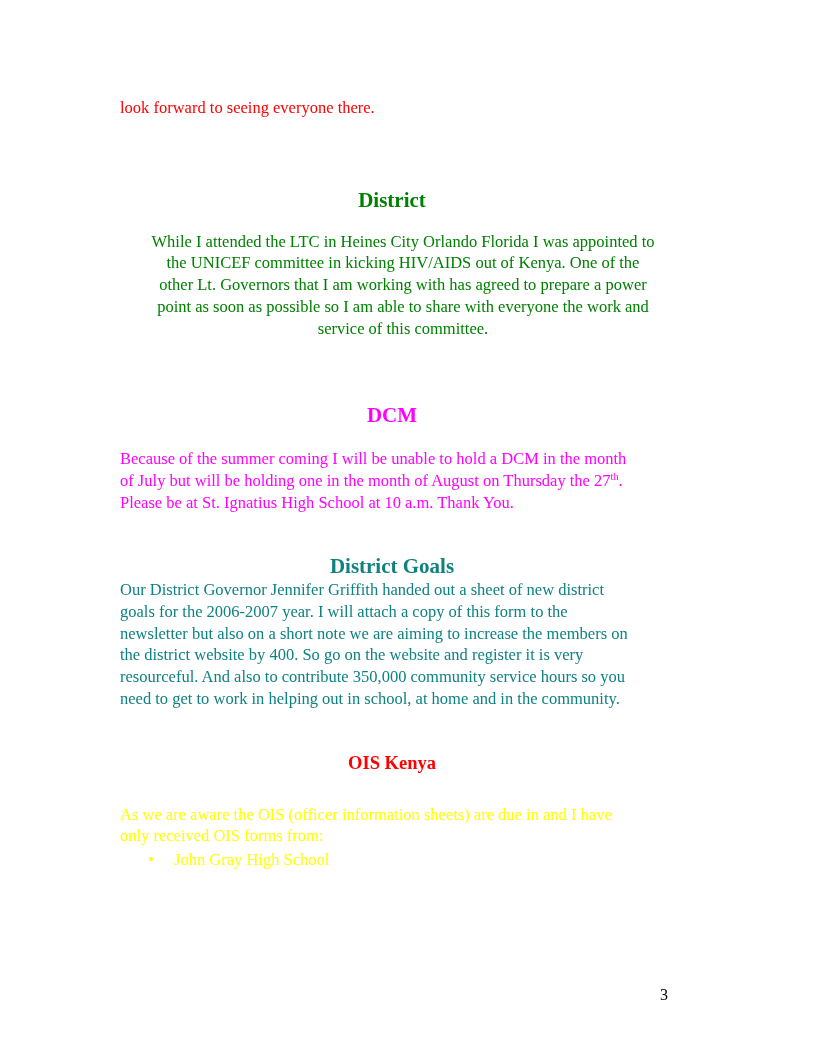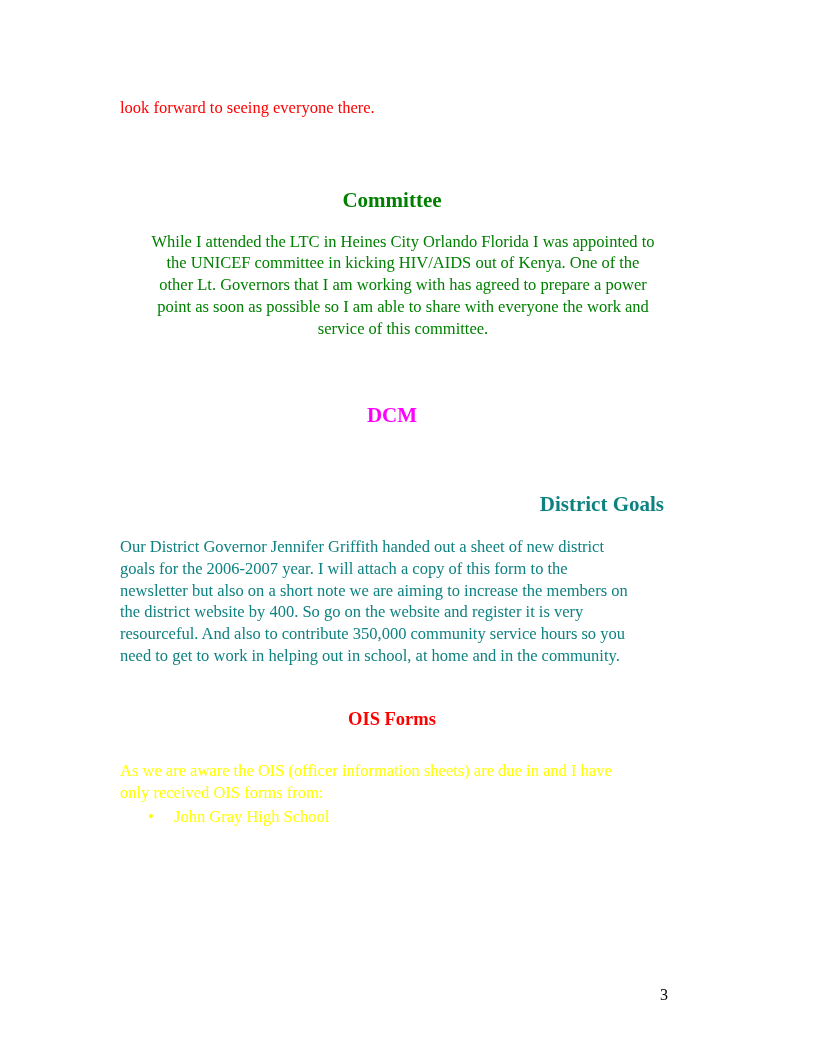--- a/index.html
+++ b/index.html
@@ -37,22 +37,22 @@
   .c-red     { color: #FF0000; }
   .c-green   { color: #008000; }
   .c-magenta { color: #FF00FF; }
   .c-teal    { color: #0E8181; }
   .c-yellow  { color: #FFFF00; }
 
   .m-committee-h { margin-top: 68px; }
   .m-committee-p { margin-top: 18px; text-align: center; }
   .m-dcm-h       { margin-top: 63px; }
   .m-dcm-p       { margin-top: 20px; }
-  .m-goals-h     { margin-top: 63px; text-align: right; }
-  .m-goals-p     { margin-top: 19px; }
+  .m-goals-h     { margin-top: 40px; }
+  .m-goals-p     { }
   .m-ois-h       { margin-top: 42px; }
   .m-ois-p       { margin-top: 29px; }
 
   sup.ord {
     font-size: 0.62em;
     vertical-align: super;
     line-height: 0;
   }
 
   ul.bullet-list {
@@ -81,41 +81,44 @@
     color: #000000;
   }
 </style>
 </head>
 <body>
 
 <div class="page">
 
   <p class="para c-red">look forward to seeing everyone there.</p>
 
-  <h2 class="heading c-green m-committee-h">Committee</h2>
+  <h2 class="heading c-green m-committee-h">District</h2>
 
   <p class="para c-green m-committee-p">While I attended the LTC in Heines City Orlando Florida I was appointed to
 the UNICEF committee in kicking HIV/AIDS out of Kenya. One of the
 other Lt. Governors that I am working with has agreed to prepare a power
 point as soon as possible so I am able to share with everyone the work and
 service of this committee.</p>
 
   <h2 class="heading c-magenta m-dcm-h">DCM</h2>
 
+  <p class="para c-magenta m-dcm-p"><span>Because of the summer coming I will be unable to hold a DCM in the month
+of July but will be holding one in the month of August on Thursday the 27</span><sup class="ord">th</sup><span>.
+Please be at St. Ignatius High School at 10 a.m. Thank You.</span></p>
 
   <h2 class="heading c-teal m-goals-h">District Goals</h2>
 
   <p class="para c-teal m-goals-p">Our District Governor Jennifer Griffith handed out a sheet of new district
 goals for the 2006-2007 year. I will attach a copy of this form to the
 newsletter but also on a short note we are aiming to increase the members on
 the district website by 400. So go on the website and register it is very
 resourceful. And also to contribute 350,000 community service hours so you
 need to get to work in helping out in school, at home and in the community.</p>
 
-  <h3 class="heading small c-red m-ois-h">OIS Forms</h3>
+  <h3 class="heading small c-red m-ois-h">OIS Kenya</h3>
 
   <p class="para c-yellow m-ois-p">As we are aware the OIS (officer information sheets) are due in and I have
 only received OIS forms from:</p>
 
   <ul class="bullet-list c-yellow">
     <li>
       <span class="bullet-marker">•</span>
       <span>John Gray High School</span>
     </li>
   </ul>

